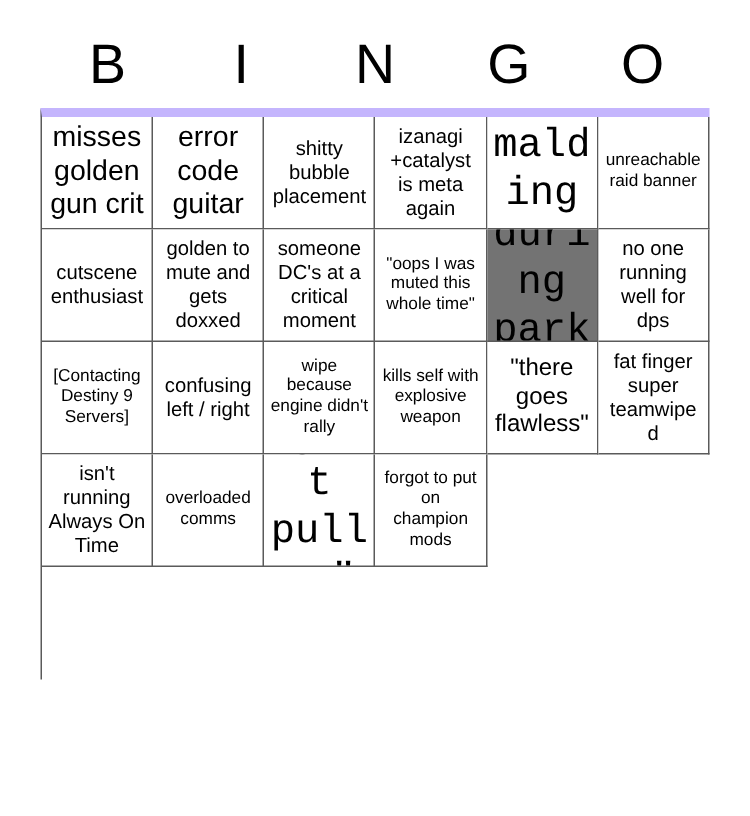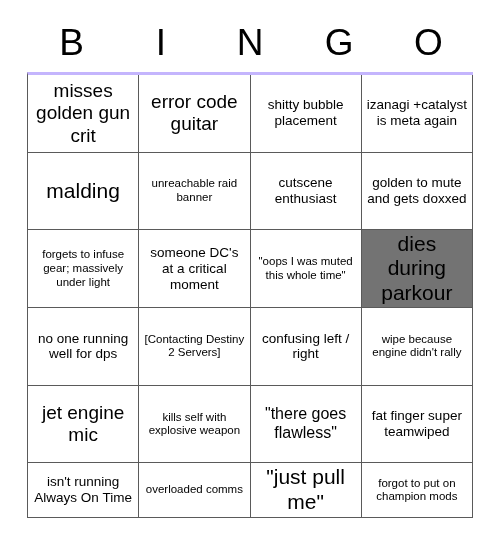--- a/index.html
+++ b/index.html
@@ -38,26 +38,26 @@
     line-height: 1;
     font-weight: 400;
     letter-spacing: 0px;
     color: #000000;
   }
   .grid {
     position: absolute;
     left: 27px;
     top: 72px;
     width: 446px;
-    height: 446px;
-    border-top: 3px solid #c4b5fd;
+    height: 381px;
+    border-top: 6px solid #c4b5fd;
     border-left: 1px solid #5a5a5a;
     box-sizing: border-box;
     display: grid;
-    grid-template-columns: repeat(4, 1fr);
+    grid-template-columns: repeat(6, 1fr);
     grid-template-rows: repeat(5, 1fr);
   }
   .cell {
     border-right: 1px solid #5a5a5a;
     border-bottom: 1px solid #5a5a5a;
     box-sizing: border-box;
     display: flex;
     align-items: center;
     justify-content: center;
     text-align: center;
@@ -68,21 +68,21 @@
   .cell.marked {
     background: #737373;
   }
   .cell-text {
     display: block;
     width: 100%;
     line-height: 1.18;
     word-wrap: break-word;
   }
   
-  .fs-xl .cell-text { font-size: 21px; }
+  .fs-xl .cell-text { font-size: 27px; font-family: Liberation Mono, monospace; }
   .fs-lg .cell-text { font-size: 19px; }
   .fs-md .cell-text { font-size: 16px; }
   .fs-sm .cell-text { font-size: 13.5px; }
   .fs-xs .cell-text { font-size: 11.5px; }
 </style>
 </head>
 <body>
 
 <div class="card">
 
@@ -112,46 +112,40 @@
       </div>
       <div class="cell fs-xs">
         <span class="cell-text">unreachable raid banner</span>
       </div>
       <div class="cell fs-sm">
         <span class="cell-text">cutscene enthusiast</span>
       </div>
       <div class="cell fs-sm">
         <span class="cell-text">golden to mute and gets doxxed</span>
       </div>
-      <div class="cell fs-xs">
-        <span class="cell-text">forgets to infuse gear; massively under light</span>
-      </div>
       <div class="cell fs-sm">
         <span class="cell-text">someone DC's at a critical moment</span>
       </div>
       <div class="cell fs-xs">
         <span class="cell-text">"oops I was muted this whole time"</span>
       </div>
       <div class="cell fs-xl marked">
         <span class="cell-text">dies during parkour</span>
       </div>
       <div class="cell fs-sm">
         <span class="cell-text">no one running well for dps</span>
       </div>
       <div class="cell fs-xs">
-        <span class="cell-text">[Contacting Destiny 2 Servers]</span>
+        <span class="cell-text">[Contacting Destiny 9 Servers]</span>
       </div>
       <div class="cell fs-sm">
         <span class="cell-text">confusing left / right</span>
       </div>
       <div class="cell fs-xs">
         <span class="cell-text">wipe because engine didn't rally</span>
-      </div>
-      <div class="cell fs-lg">
-        <span class="cell-text">jet engine mic</span>
       </div>
       <div class="cell fs-xs">
         <span class="cell-text">kills self with explosive weapon</span>
       </div>
       <div class="cell fs-md">
         <span class="cell-text">"there goes flawless"</span>
       </div>
       <div class="cell fs-sm">
         <span class="cell-text">fat finger super teamwiped</span>
       </div>

